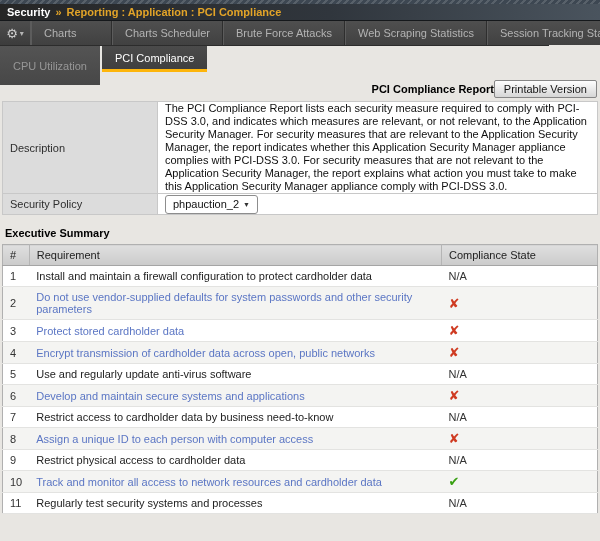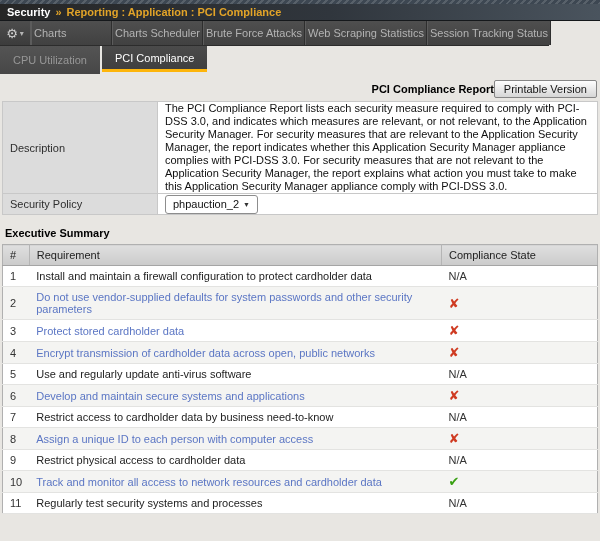--- a/index.html
+++ b/index.html
@@ -40,33 +40,33 @@
     width:31px; flex:0 0 31px;
     display:flex; align-items:center; justify-content:center; gap:2px;
     background:linear-gradient(#4d4d4d,#3c3c3c);
     border-right:1px solid #5c5c5c;
     color:#cfcfcf; cursor:pointer;
   }
   .gear-glyph { font-size:13px; line-height:1; }
   .caret-glyph { font-size:8px; color:#b5b5b5; }
   .m-tab {
     display:flex; align-items:center;
-    padding:0 2px;
+    padding:0 12px;
     color:#b3b3b3;
     background:linear-gradient(#4f4f4f,#414141);
     border-left:1px solid #5c5c5c;
     border-right:1px solid #2e2e2e;
     white-space:nowrap; cursor:pointer;
   }
   .m-tab.first { min-width:81px; }
 
   
   .tabrow2 { height:26px; display:flex; align-items:flex-start; }
   .s-tab {
-    height:28px;
+    height:39px;
     display:flex; align-items:center;
     padding:0 13px;
     color:#979797;
     background:linear-gradient(#545454,#474747);
     margin-right:2px;
     white-space:nowrap; cursor:pointer;
   }
   .s-tab.active {
     color:#ffffff; font-weight:normal;
     background:linear-gradient(#4b4b4b,#3f3f3f);

